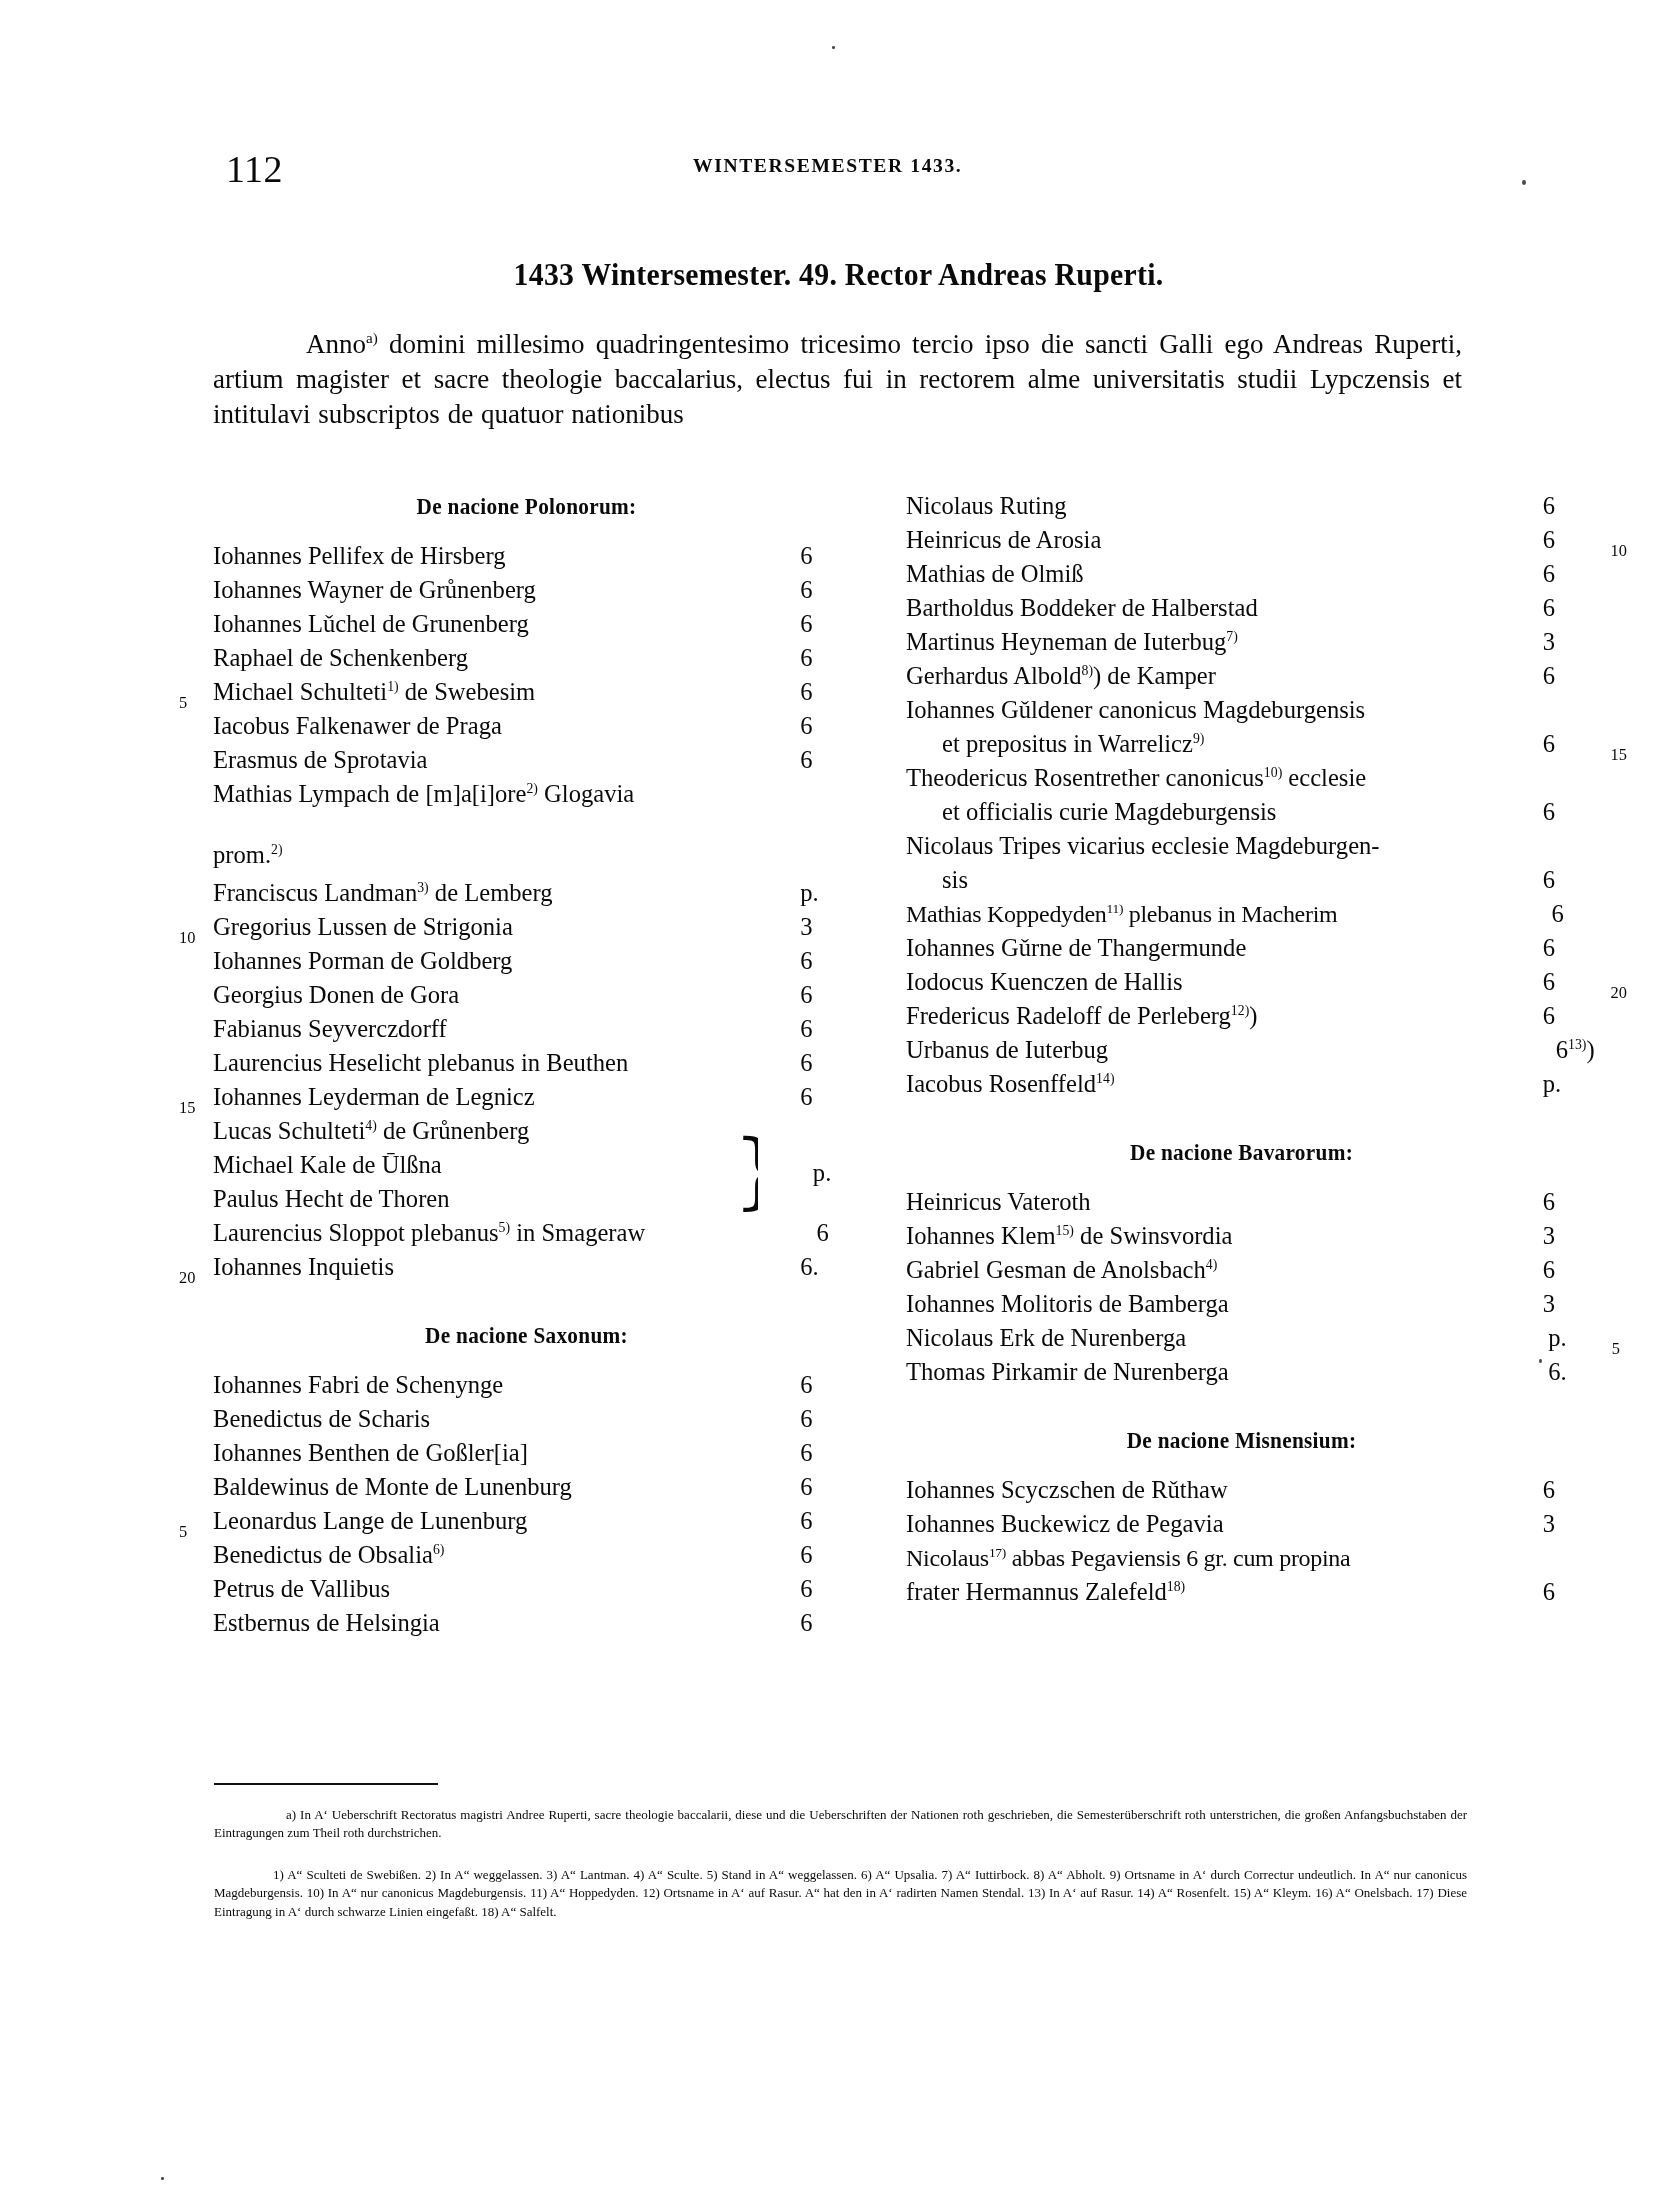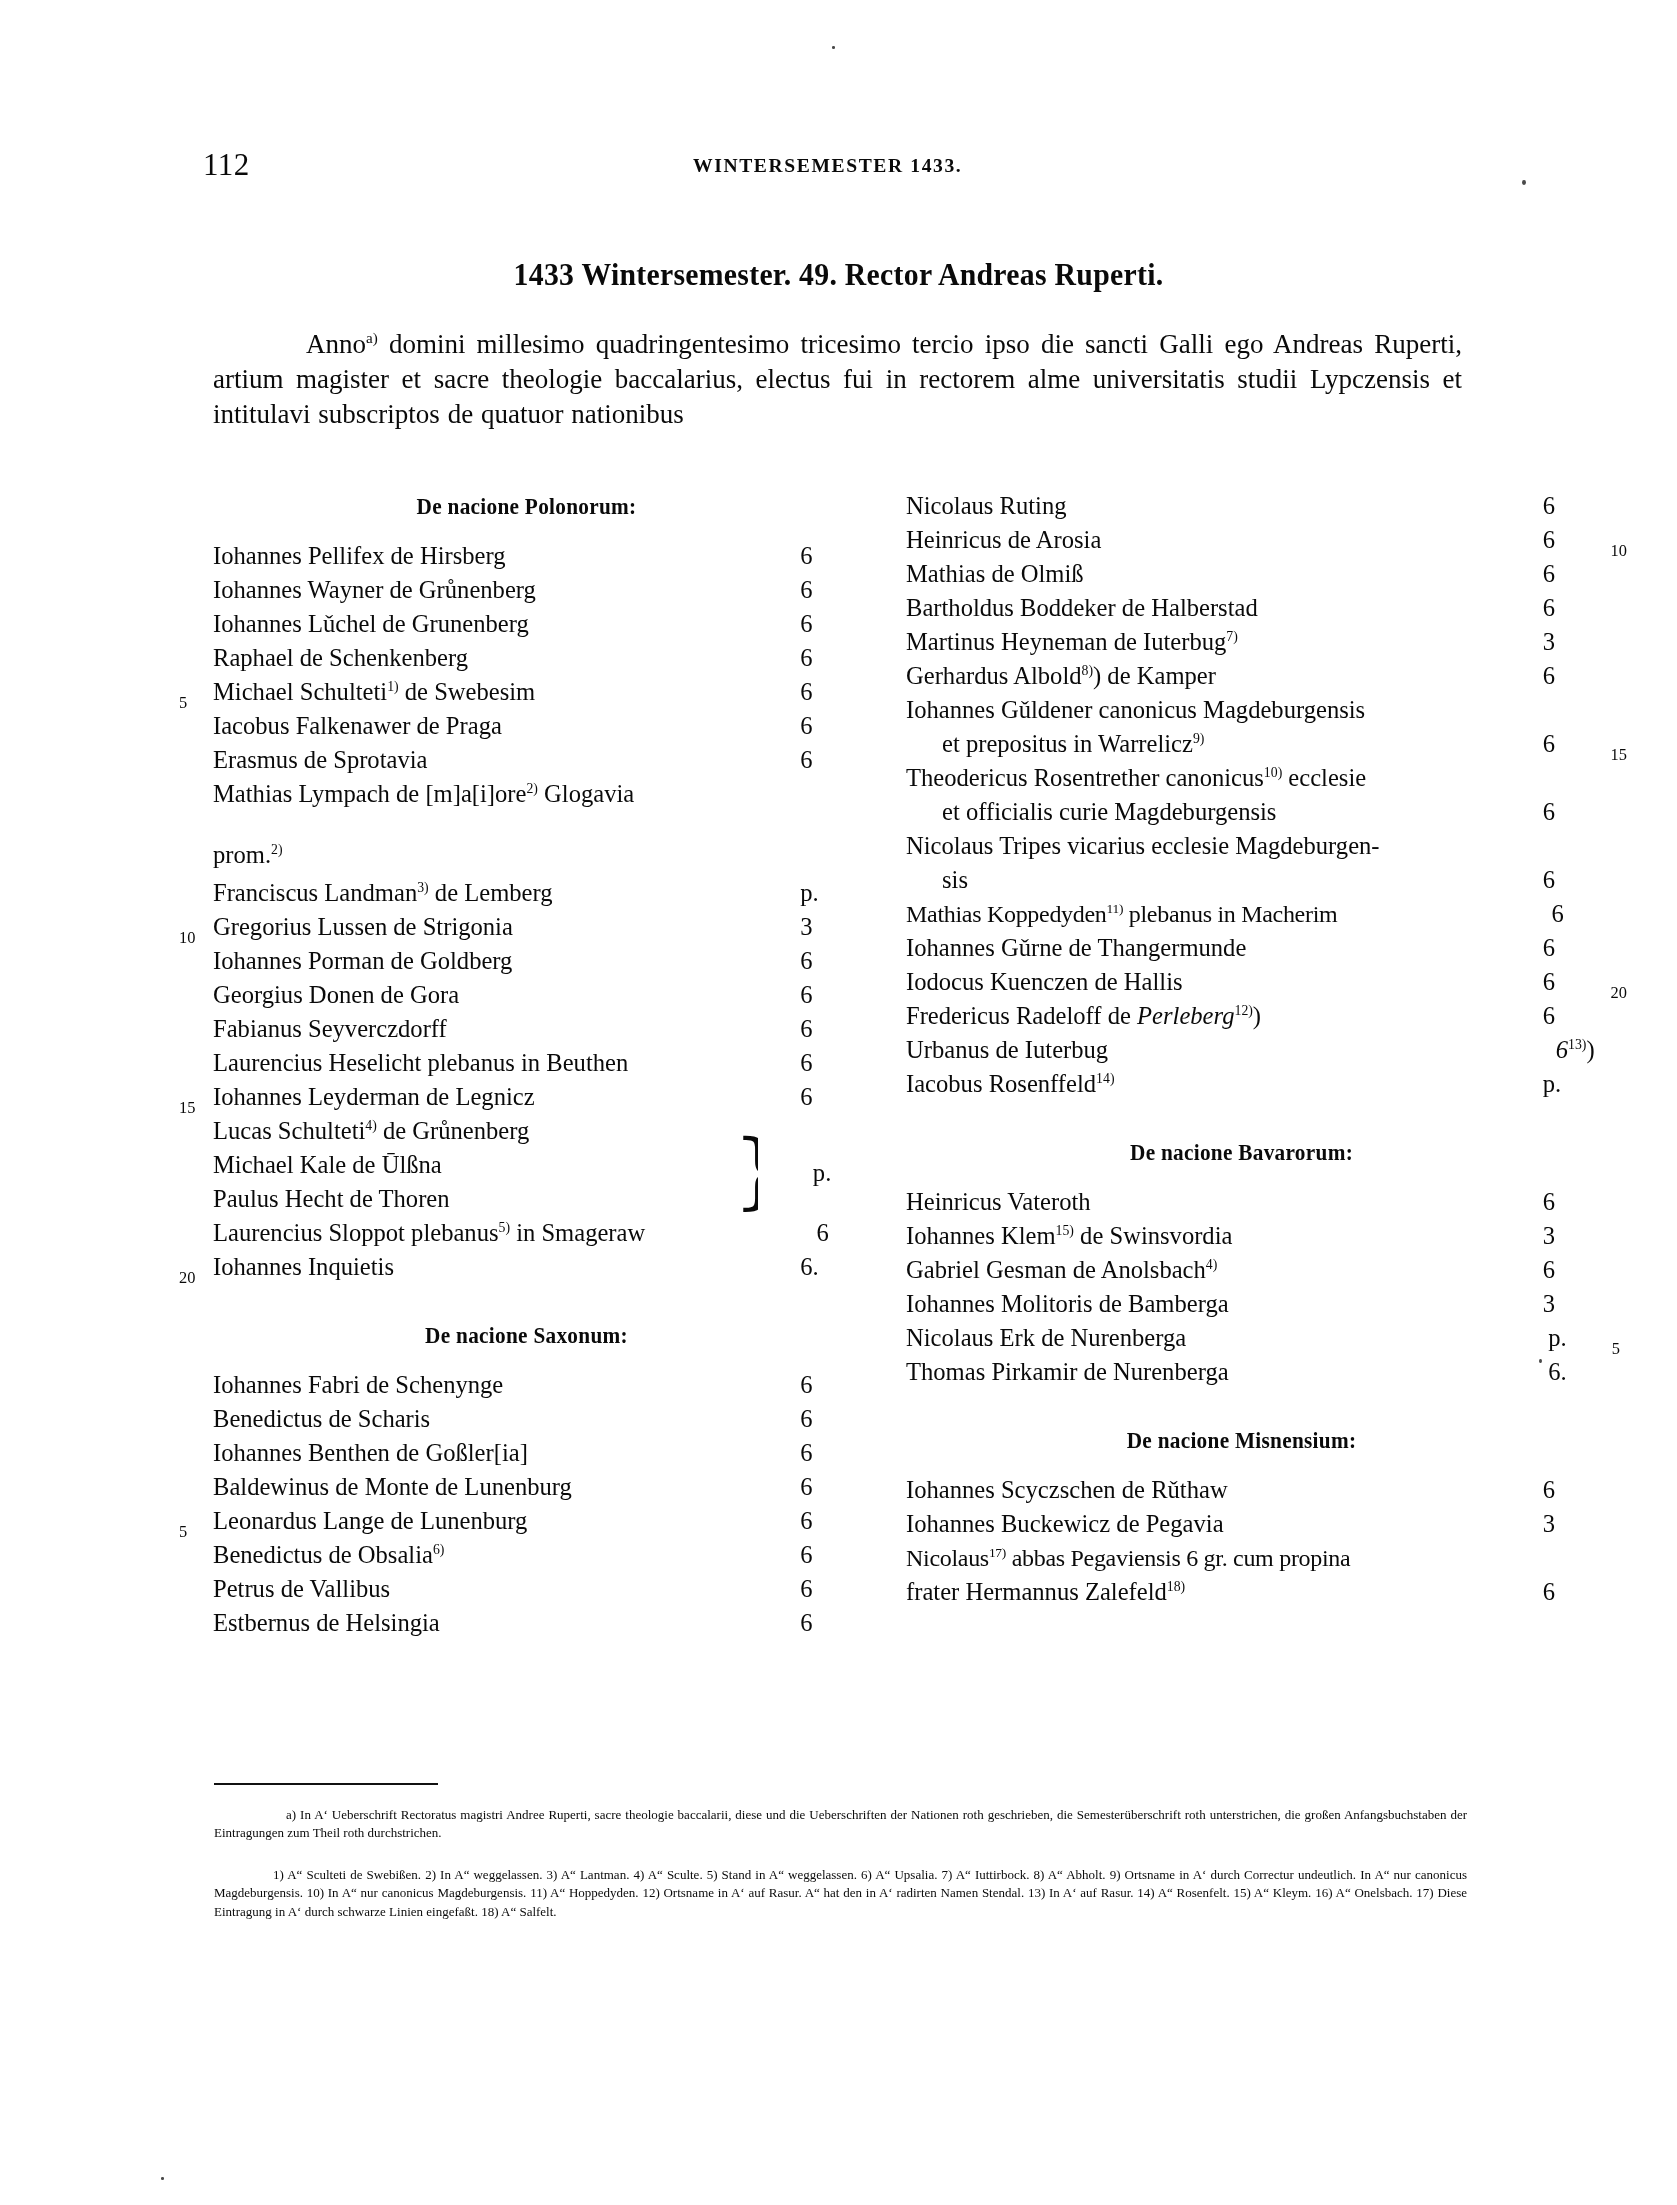--- a/index.html
+++ b/index.html
@@ -8,22 +8,22 @@
     font-family:"Liberation Serif", serif;
     color:#0a0a0a;
     position:relative;
     overflow:hidden;
   }
   .page { position:absolute; inset:0; }
 
   
   .runhead { position:absolute; top:147px; left:0; width:100%; height:38px; }
   .folio {
-    position:absolute; left:203px; top:0;
-    font-size:31px; letter-spacing:0.5px;
+    position:absolute; left:226px; top:0;
+    font-size:38px; letter-spacing:0.5px;
   }
   .runtitle {
     position:absolute; left:693px; top:7.6px;
     font-size:19.6px; font-weight:bold; letter-spacing:1.6px;
   }
 
   
   .maintitle {
     position:absolute; top:256px; left:0; width:100%;
     text-align:center;
@@ -89,21 +89,21 @@
     text-align:left;
     width:31px;
   }
   .col-left  .eval { right:8.7px; }
   .col-right .eval { right:3.3px; }
 
   .entry.spaced .ename { display:block; width:100%; }
   .cont { padding-left:36px; }
 
   sup.fn { font-size:0.56em; vertical-align:super; }
-  .ital { font-style:italic; }
+  .ital { }
 
   
   .bracegroup { position:relative; }
   .brace {
     position:absolute;
     right:82px; top:3.3px;
     width:25px; height:97px;
     font-size:82px;
     line-height:97px;
     font-family:"DejaVu Serif", serif;

